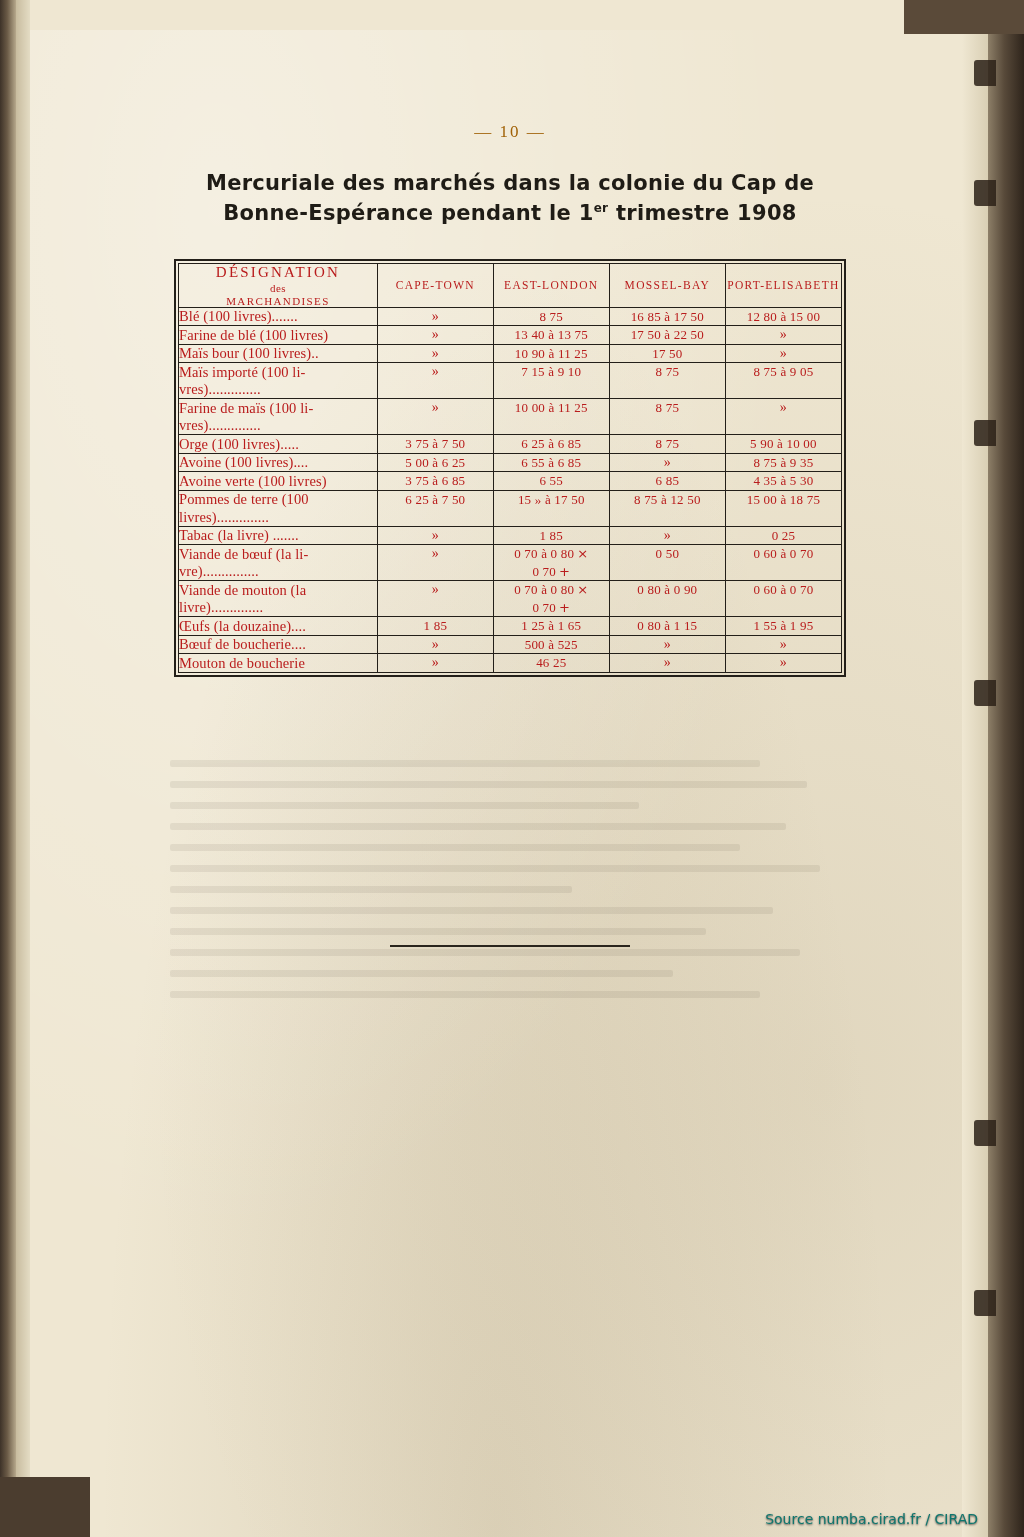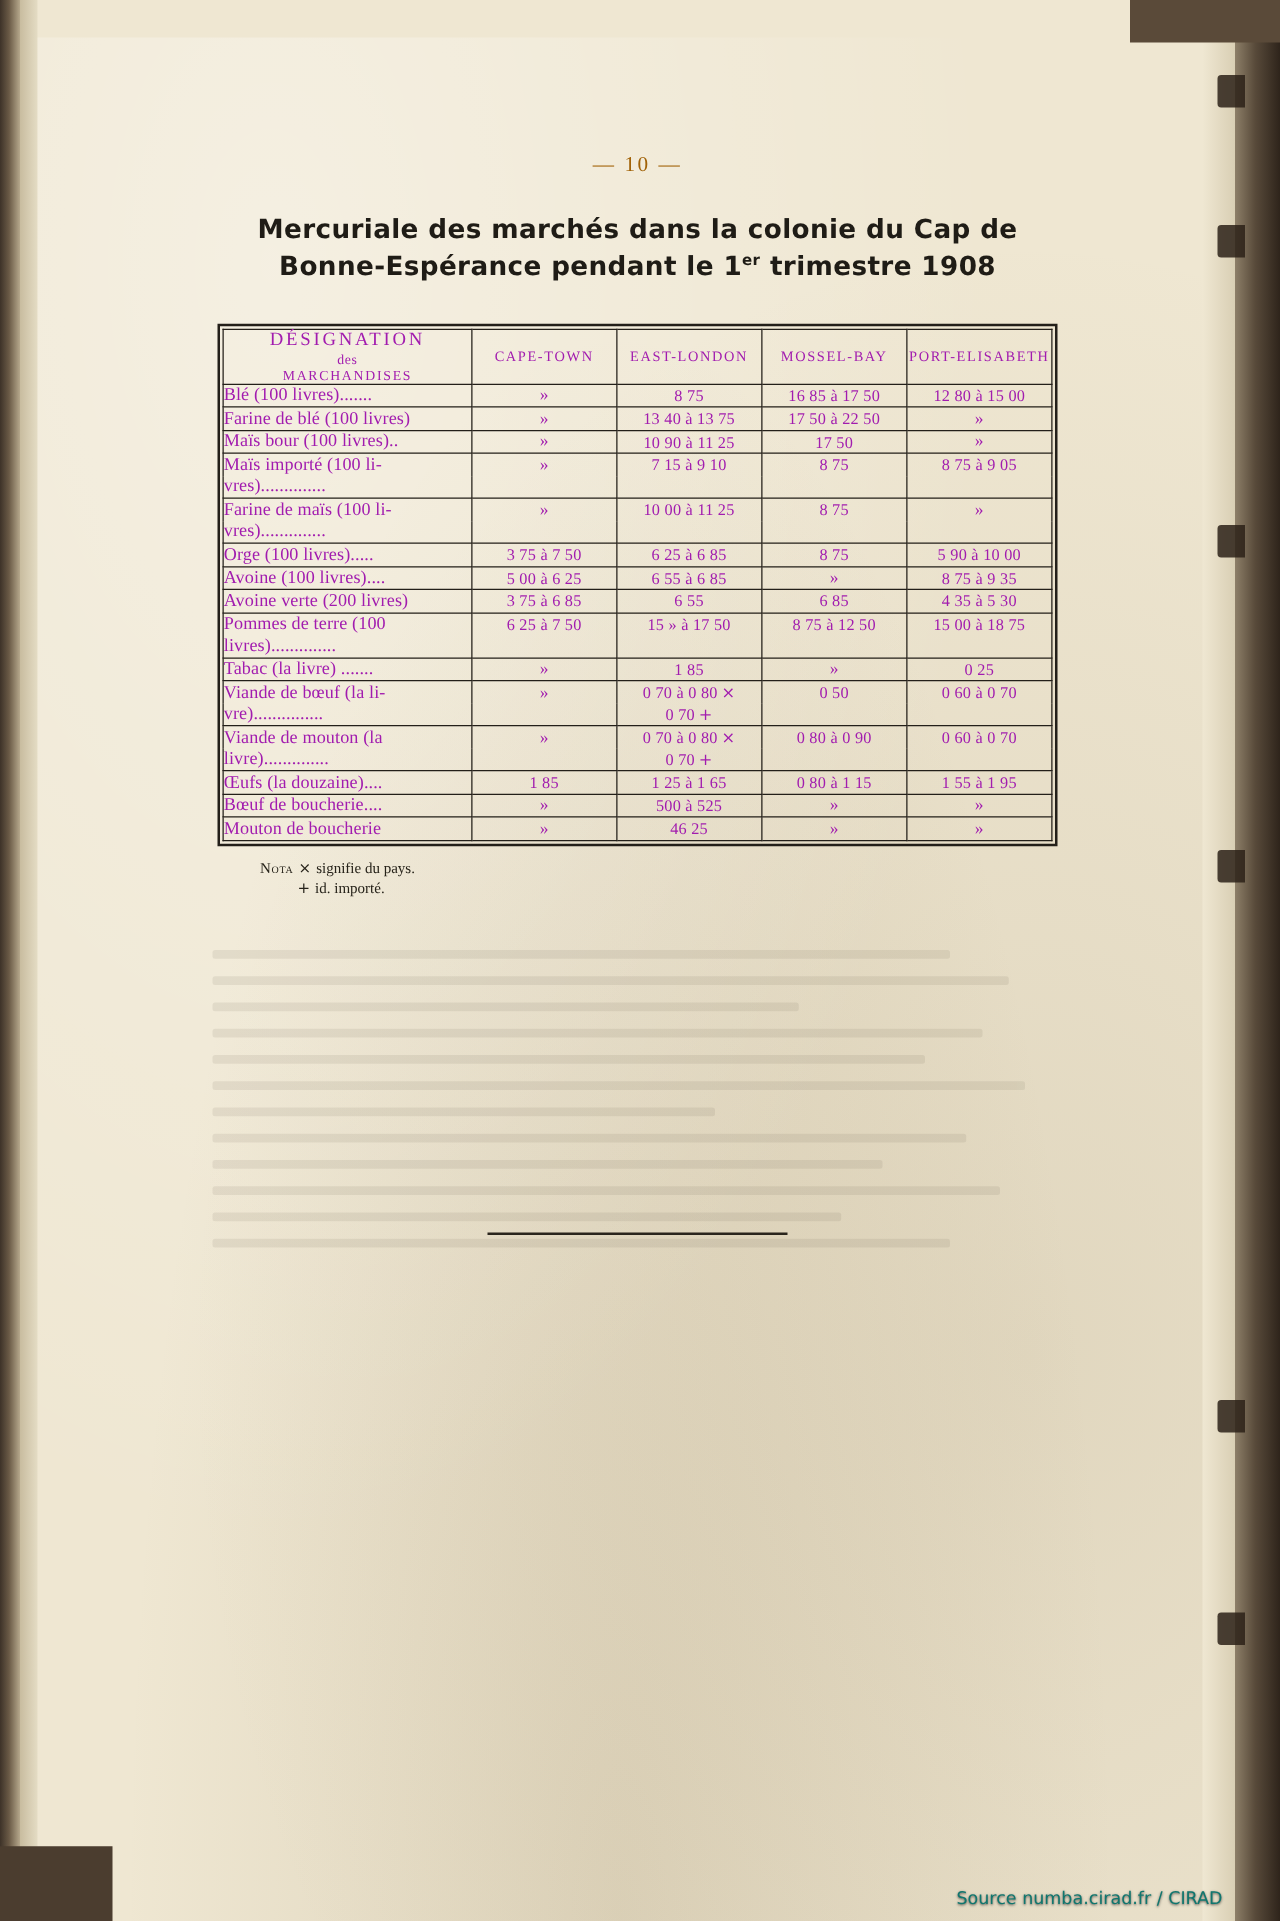--- a/index.html
+++ b/index.html
@@ -128,21 +128,21 @@
 
   
   .table-wrap {
     margin: 30px 24px 0 24px;
     border: 2px solid #231f19;
     padding: 2px;
   }
   table.merc {
     width: 100%;
     border-collapse: collapse;
-    color: #a21caf;
+    color: #b91c1c;
     font-family: "Liberation Serif", serif;
     font-size: 13px;
     background: transparent;
   }
   table.merc th, table.merc td {
     border: 1px solid #231f19;
     padding: 0;
   }
   thead th {
     vertical-align: middle;
@@ -355,21 +355,21 @@
               <td class="val"><span>5  90 à 10  00</span></td>
             </tr>
             <tr>
               <td class="desig">Avoine (100 livres)....</td>
               <td class="val"><span>5  00 à 6  25</span></td>
               <td class="val"><span>6  55 à 6  85</span></td>
               <td class="val"><span class="guillemet">»</span></td>
               <td class="val"><span>8  75 à 9  35</span></td>
             </tr>
             <tr>
-              <td class="desig">Avoine verte (200 livres)</td>
+              <td class="desig">Avoine verte (100 livres)</td>
               <td class="val"><span>3  75 à 6  85</span></td>
               <td class="val"><span>6  55</span></td>
               <td class="val"><span>6  85</span></td>
               <td class="val"><span>4  35 à 5  30</span></td>
             </tr>
             <tr>
               <td class="desig nobdr-b">Pommes de  terre  (100</td>
               <td class="val nobdr-b"><span>6  25 à 7  50</span></td>
               <td class="val nobdr-b"><span>15    » à 17  50</span></td>
               <td class="val nobdr-b"><span>8  75 à 12  50</span></td>
@@ -435,22 +435,18 @@
               <td class="desig">Mouton  de  boucherie</td>
               <td class="val"><span class="guillemet">»</span></td>
               <td class="val"><span>46  25</span></td>
               <td class="val"><span class="guillemet">»</span></td>
               <td class="val"><span class="guillemet">»</span></td>
             </tr>
           </tbody>
       </table>
     </div>
 
-    <div class="nota">
-      <span class="lbl">Nota</span><span class="sym">×</span><span>signifie du pays.</span><br>
-      <span class="line2"><span class="sym">+</span><span>id.  importé.</span></span>
-    </div>
 
     <div class="rule"></div>
   </div>
 
   <div class="source">Source numba.cirad.fr / CIRAD</div>
 </div>
 
 </body></html>

